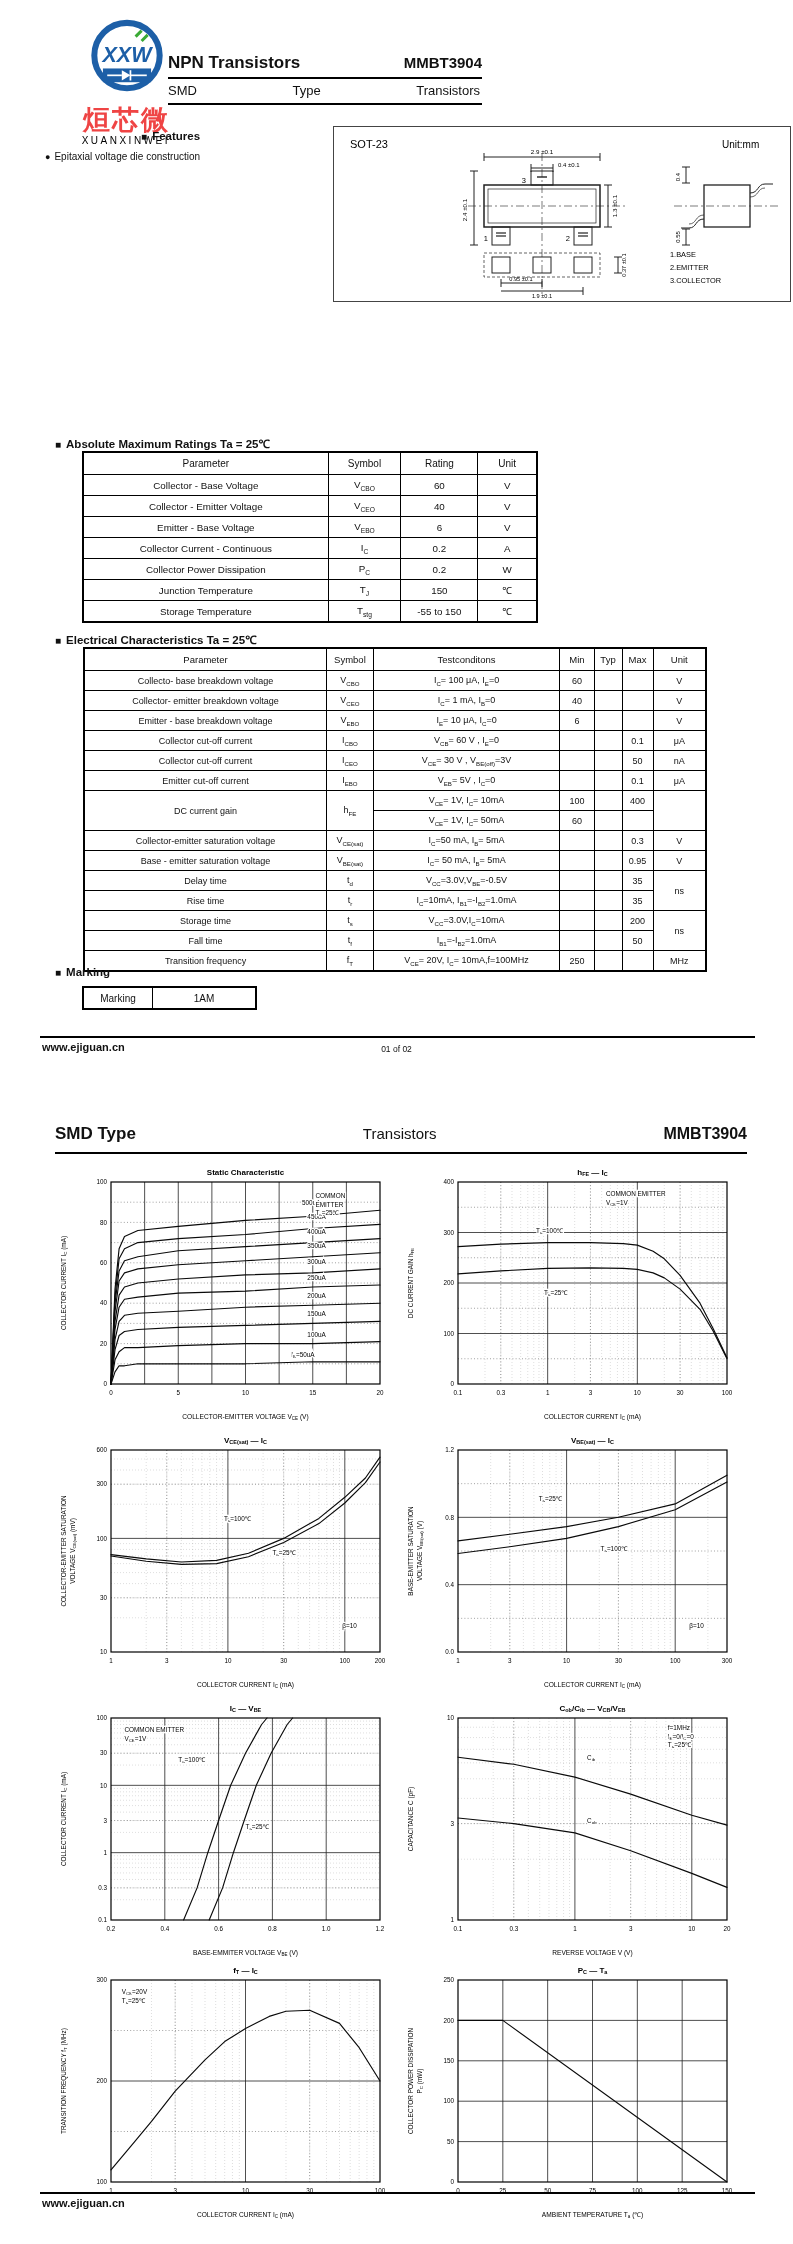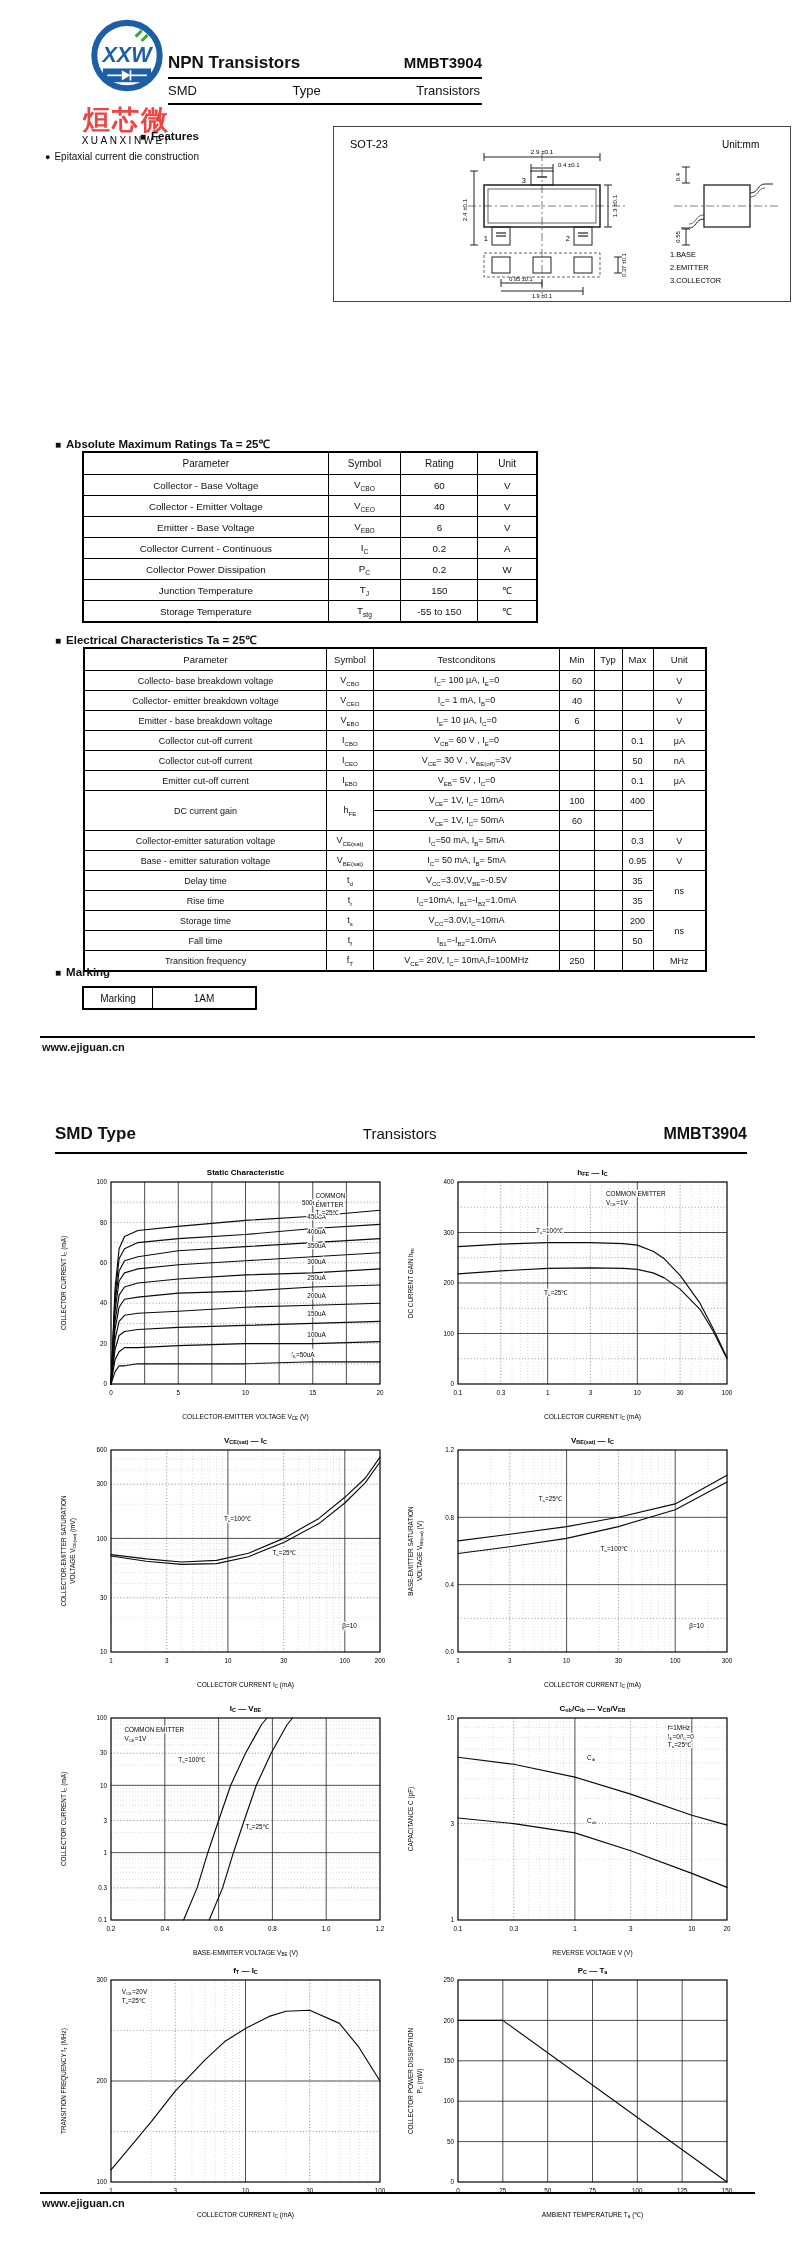--- a/index.html
+++ b/index.html
@@ -96,21 +96,21 @@
     </div>
     <div class="tb-row2">
       <span>SMD</span>
       <span>Type</span>
       <span>Transistors</span>
     </div>
   </div>
 
   <div class="abs features">
     <div class="sec-h">Features</div>
-    <div class="feat-item">Epitaxial current die construction</div>
+    <div class="feat-item">Epitaxial voltage die construction</div>
   </div>
 
   <div class="abs pkg-box">
     <svg viewBox="0 0 456 172">
       <g stroke="#222" fill="none" stroke-width="1">
         <line x1="208" y1="26" x2="208" y2="168" stroke-dasharray="8 3 2 3" stroke-width="0.6"></line>
         <line x1="134" y1="79" x2="292" y2="79" stroke-dasharray="8 3 2 3" stroke-width="0.6"></line>
         <line x1="150" y1="30" x2="266" y2="30"></line>
         <line x1="150" y1="26" x2="150" y2="34"></line>
           <line x1="266" y1="26" x2="266" y2="34"></line>
@@ -401,20 +401,21 @@
     <tbody>
         <tr>
       <td>Marking</td>
       <td>1AM</td>
     </tr>
       </tbody>
   </table>
 
   <div class="abs foot-line1"></div>
   <div class="abs foot-site1">www.ejiguan.cn</div>
+  <div class="abs foot-page1">01 of 02</div>
 
   <div class="abs p2-header">
     <span class="p2-left">SMD Type</span>
     <span class="p2-mid">Transistors</span>
     <span class="p2-right">MMBT3904</span>
   </div>
 
   <div class="abs chart c1"><svg viewBox="0 0 336 262">
         <line x1="54" y1="201.8" x2="323" y2="201.8" stroke="#444" stroke-width="0.5" stroke-dasharray="1 2.2"></line>
         <line x1="54" y1="161.4" x2="323" y2="161.4" stroke="#444" stroke-width="0.5" stroke-dasharray="1 2.2"></line>

